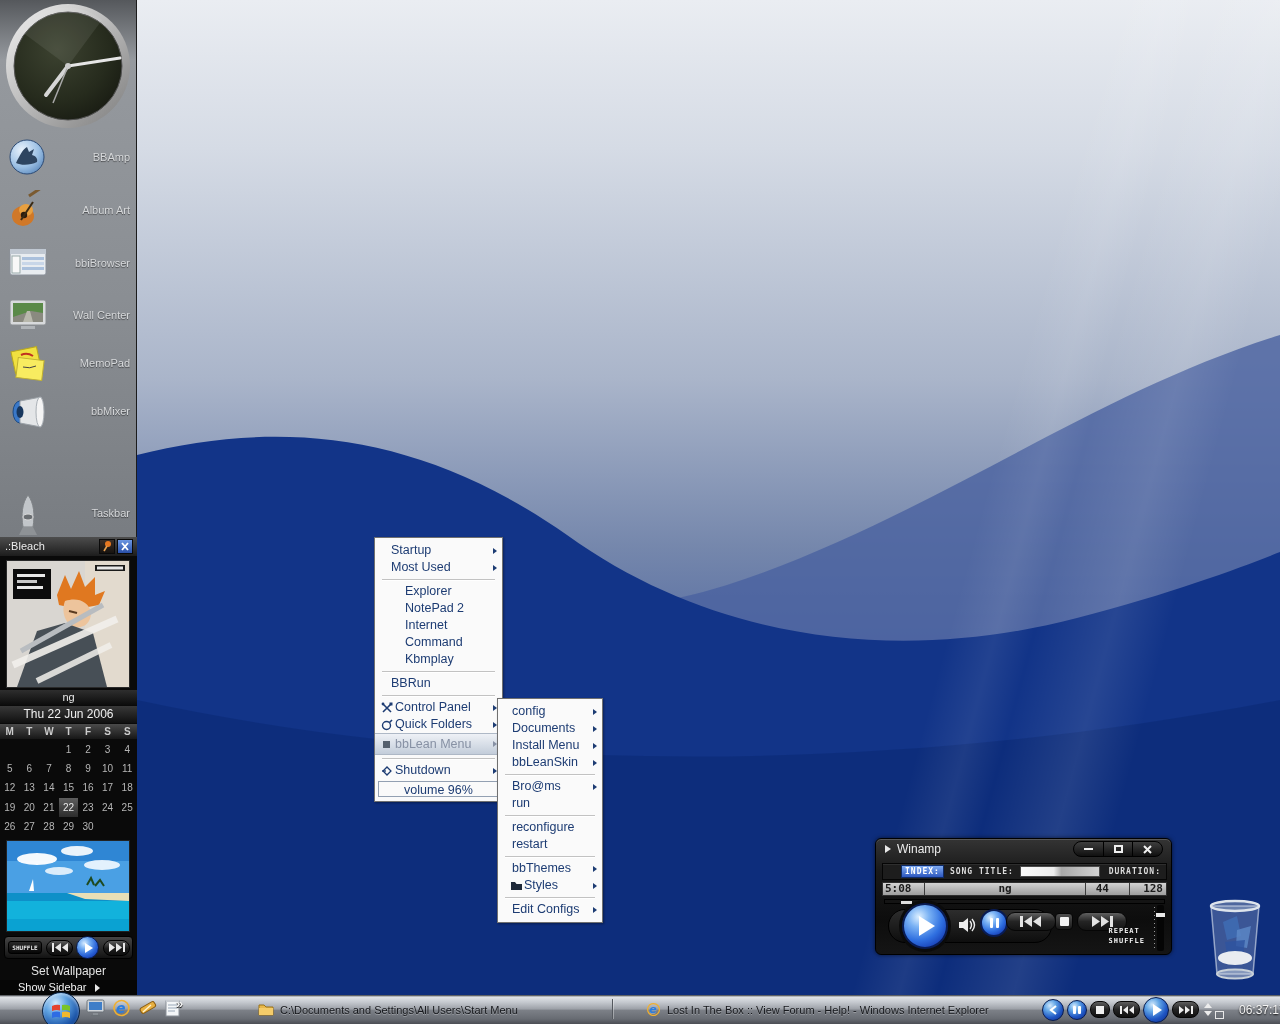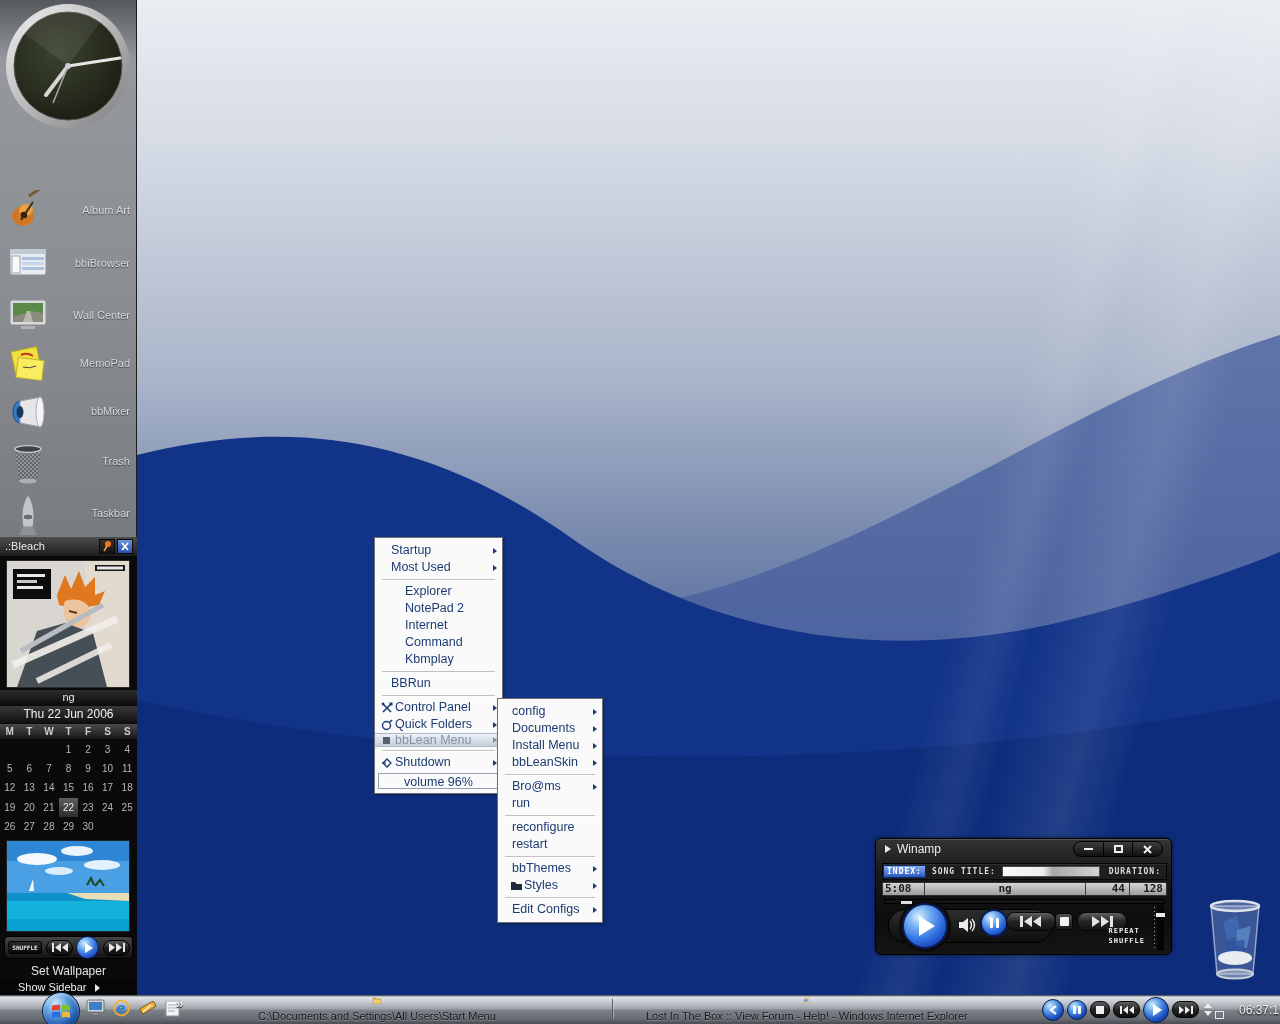--- a/index.html
+++ b/index.html
@@ -64,42 +64,42 @@
     box-shadow:1px 1px 2px rgba(0,0,0,.35); padding:4px 0; font-size:12.5px; color:#1d3c73; }
   .menu-main { left:331px; top:537px; width:129px;margin-left:43px; }
   .menu-sub  { left:461px; top:698px; width:106px;margin-left:36px; }
   .mi { height:17px; line-height:17px; display:flex; align-items:center; padding-left:16px; white-space:nowrap; }
   .mi.indent { padding-left:30px; }
   .mi.sub { padding-left:14px; }
   .mi .micon { width:14px; margin-left:-2px; display:inline-flex; }
   .mi .arr { margin-left:auto; margin-right:5px; width:0; height:0;
     border-left:4px solid #1d3c73; border-top:3px solid transparent; border-bottom:3px solid transparent; }
   .mi.hl { background:linear-gradient(#eef1f6,#c3cdda); color:#8791a4; border-top:1px solid #aeb8c6;
-    border-bottom:1px solid #aeb8c6; height:14px; }
+    border-bottom:1px solid #aeb8c6; height:22px; }
   .mi.hl .arr { border-left-color:#8791a4; }
   .msep { height:1px; background:#c2c2c2; margin:3px 7px; box-shadow:0 1px 0 #fff; }
   .mvol { margin:2px 3px 0; height:16px; line-height:16px; border:1px solid #93a0b2; text-align:center; }
 
   
   .winamp { position:absolute; left:875px; top:838px; width:297px; height:117px; border-radius:6px;
     background:linear-gradient(#343434,#191919 28%,#0d0d0d 70%,#151515); border:1px solid #000;
     box-shadow:inset 0 1px 0 rgba(255,255,255,.18), 0 0 4px rgba(0,0,0,.6); }
   .w-title { position:absolute; left:0; top:0; width:100%; height:20px; display:flex; align-items:center; }
   .w-title .wt-arr { width:0; height:0; border-left:6px solid #e8e8e8; border-top:4px solid transparent;
     border-bottom:4px solid transparent; margin:0 6px 0 9px; }
   .w-title .wt-txt { color:#ececec; font-size:12px; }
   .w-btns { position:absolute; right:8px; top:2px; width:90px; height:16px; border-radius:8px;
     background:linear-gradient(#3e3e3e,#101010); border:1px solid #000; display:flex; }
   .w-btns .wb { flex:1; display:flex; align-items:center; justify-content:center; border-right:1px solid #000; }
   .w-btns .wb:last-child { border-right:none; }
   .w-info { position:absolute; left:6px; top:24px; width:285px; height:17px; background:#1d1d1d;
     border:1px solid #050505; box-shadow:inset 0 1px 0 rgba(255,255,255,.08);
     display:flex; align-items:center; }
   .pixfont { font-family:"DejaVu Sans Mono",monospace; font-size:8px; font-weight:bold; letter-spacing:1px; }
-  .w-index { margin-left:0; padding:1px 3px; background:linear-gradient(#7fabf2,#2d57bf); border:1px solid #0e2a66;
+  .w-index { margin-left:18px; padding:1px 3px; background:linear-gradient(#7fabf2,#2d57bf); border:1px solid #0e2a66;
     color:#fff; }
   .w-lbl { color:#dcdcdc; margin-left:6px; }
   .w-slider { flex:1; height:11px; margin:0 3px 0 6px; border:1px solid #4a4a4a;
     background:linear-gradient(to right,#fbfbfb 0%,#ececec 42%,#a8a8a8 52%,#d2d2d2 100%); }
   .w-lcd { position:absolute; left:6px; top:43px; width:285px; height:14px; display:flex;
     background:linear-gradient(#d4d4d4,#9d9d9d); border:1px solid #2e2e2e;
     font-family:"DejaVu Sans Mono",monospace; font-size:11px; font-weight:bold; color:#1c1c1c; line-height:12px; }
   .w-lcd .c { border-right:1px solid #3c3c3c; }
   .w-prog { position:absolute; left:8px; top:60px; width:281px; height:5px; background:#141414; border:1px solid #000; }
   .w-knob { position:absolute; left:16px; top:1px; width:11px; height:3px; background:#dedede; }
@@ -128,21 +128,21 @@
   
   .taskbar { position:absolute; left:0; top:995px; width:1280px; height:29px;
     background:linear-gradient(to bottom,#33363b 0%,#e0e3e7 7%,#c3c7cd 26%,#9da1a8 48%,#7c8087 53%,#686c73 82%,#4b4e54 100%); }
   .tb-orb { position:absolute; left:42px; top:992px; width:38px; height:38px; border-radius:50%;
     background:radial-gradient(circle at 35% 28%,#d2e8fb 0%,#5fa3e2 32%,#1d56a9 68%,#0a2e6e 100%);
     border:1px solid #0a2344; box-shadow:inset 0 2px 3px rgba(255,255,255,.5); display:flex; align-items:center; justify-content:center; }
   .tb-quick { position:absolute; left:86px; top:999px; display:flex; gap:7px; align-items:center; }
   .tb-chevron { position:absolute; left:176px; top:996px; color:#f2f2f2; font-size:13px; font-weight:bold;
     text-shadow:0 1px 1px #000; }
   .tb-task { position:absolute; top:997px; height:25px; display:flex; align-items:center; gap:6px;
-    font-size:11px; color:#17191d; text-shadow:0 1px 0 rgba(255,255,255,.28); white-space:nowrap;flex-direction:column; }
+    font-size:11px; color:#17191d; text-shadow:0 1px 0 rgba(255,255,255,.28); white-space:nowrap; }
   .tb-div { position:absolute; left:612px; top:999px; width:1px; height:20px; background:#54585e;
     box-shadow:1px 0 0 rgba(255,255,255,.35); }
   .tb-tray { position:absolute; left:1042px; top:995px; height:29px; display:flex; align-items:center; gap:3px; }
   .tb-circle { border-radius:50%; background:radial-gradient(circle at 35% 28%,#d2e8fb 0%,#62a6e6 30%,#2057c4 62%,#0c2c8e 95%);
     border:1px solid #081c50; display:flex; align-items:center; justify-content:center; }
   .tb-pill { height:17px; border-radius:8px; background:linear-gradient(#5e5e5e,#242424 50%,#101010);
     border:1px solid #060606; display:flex; align-items:center; justify-content:center; }
   .tb-clock { margin-left:12px; color:#f4f4f4; font-size:12px; text-shadow:0 1px 2px #000; }
   .tb-updown { display:flex; flex-direction:column; gap:3px; margin-left:2px; }
   .tb-updown i { width:0; height:0; border-left:4px solid transparent; border-right:4px solid transparent; display:block; }
@@ -182,20 +182,34 @@
       <circle cx="66" cy="64" r="62" fill="url(#ring)"></circle>
       <circle cx="66" cy="64" r="54" fill="url(#face)" stroke="#555" stroke-width="1"></circle>
       <path d="M20,30 A54,54 0 0 1 100,18 L66,64 Z" fill="#ffffff" opacity="0.08"></path>
       <line x1="66" y1="64" x2="118" y2="56" stroke="#e6e6e6" stroke-width="3" stroke-linecap="round"></line>
       <line x1="66" y1="64" x2="44" y2="93" stroke="#d6d6d6" stroke-width="4" stroke-linecap="round"></line>
       <line x1="66" y1="64" x2="51" y2="101" stroke="#a8a8a8" stroke-width="1.5"></line>
       <circle cx="66" cy="64" r="3" fill="#cccccc"></circle>
     </svg>
   </div>
 
+  <div class="launch-item" style="top:133px">
+    <span class="ico">
+      <svg width="40" height="40" viewBox="0 0 40 40">
+        <radialGradient id="wbg" cx="0.35" cy="0.3" r="0.9">
+            <stop offset="0" stop-color="#e8f2fc"></stop>
+            <stop offset="0.55" stop-color="#9cc0e4"></stop>
+            <stop offset="1" stop-color="#4878b0"></stop>
+          </radialGradient>
+        <circle cx="20" cy="20" r="17" fill="url(#wbg)" stroke="#2c4a74"></circle>
+        <path d="M9,26 C13,18 16,12 20,10 L22,15 L27,12 L25,18 C29,19 31,22 30,25 C24,28 15,29 9,26 Z" fill="#2e4560"></path>
+      </svg>
+    </span>
+    <span class="lbl">BBAmp</span>
+  </div>
 
   <div class="launch-item" style="top:186px">
     <span class="ico">
       <svg width="40" height="40" viewBox="0 0 40 40">
         <line x1="22" y1="6" x2="34" y2="-2" stroke="#7a5a30" stroke-width="3"></line>
         <ellipse cx="16" cy="26" rx="11" ry="10" fill="#d07828"></ellipse>
         <ellipse cx="19" cy="20" rx="7" ry="6" fill="#e8a040"></ellipse>
         <circle cx="17" cy="25" r="3.2" fill="#2a1c0e"></circle>
         <line x1="14" y1="30" x2="26" y2="12" stroke="#3a2a14" stroke-width="2"></line>
       </svg>
@@ -247,36 +261,20 @@
       <svg width="42" height="42" viewBox="0 0 42 42">
         <ellipse cx="13" cy="21" rx="7" ry="11" fill="#3a78c8" stroke="#1c4a84"></ellipse>
         <path d="M13,10 L34,6 L34,36 L13,32 Z" fill="#e4e6e8" stroke="#9aa0a6"></path>
         <ellipse cx="33" cy="21" rx="4" ry="15" fill="#f4f4f4" stroke="#aab0b6"></ellipse>
         <ellipse cx="13" cy="21" rx="3.5" ry="6" fill="#18375e"></ellipse>
       </svg>
     </span>
     <span class="lbl">bbMixer</span>
   </div>
 
-  <div class="launch-item" style="top:437px">
-    <span class="ico">
-      <svg width="42" height="44" viewBox="0 0 42 44">
-        <defs>
-            <pattern id="mesh" width="4" height="4" patternUnits="userSpaceOnUse">
-          <path d="M0,0 L4,4 M4,0 L0,4" stroke="#9aa0a4" stroke-width="0.8"></path>
-            </pattern>
-          </defs>
-        <path d="M8,8 L34,8 L30,40 L12,40 Z" fill="#62686c"></path>
-        <path d="M8,8 L34,8 L30,40 L12,40 Z" fill="url(#mesh)"></path>
-        <ellipse cx="21" cy="8" rx="13" ry="3.4" fill="#3c4246" stroke="#c8ccce" stroke-width="1.4"></ellipse>
-        <ellipse cx="21" cy="40" rx="9" ry="2.4" fill="#aab0b4"></ellipse>
-      </svg>
-    </span>
-    <span class="lbl">Trash</span>
-  </div>
 
   <div class="launch-item" style="top:489px">
     <span class="ico">
       <svg width="42" height="46" viewBox="0 0 42 46">
         <path d="M21,2 C27,10 28,22 26,34 L16,34 C14,22 15,10 21,2 Z" fill="#c2c6ca" stroke="#7e8286"></path>
         <path d="M16,34 L12,42 L30,42 L26,34 Z" fill="#8e9296"></path>
         <ellipse cx="21" cy="24" rx="5" ry="3" fill="#6a6e72" stroke="#d8d8d8"></ellipse>
       </svg>
     </span>
     <span class="lbl">Taskbar</span>
@@ -563,21 +561,21 @@
   <div class="w-info">
     <span class="pixfont w-index">INDEX:</span>
     <span class="pixfont w-lbl">SONG TITLE:</span>
     <span class="w-slider"></span>
     <span class="pixfont w-lbl" style="margin-right:5px">DURATION:</span>
   </div>
 
   <div class="w-lcd">
     <span class="c" style="width:42px;padding-left:2px">5:08</span>
     <span class="c" style="flex:1;text-align:center">ng</span>
-    <span class="c" style="width:44px;text-align:right;padding-right:4px">44</span>
+    <span class="c" style="width:44px;text-align:right;padding-right:20px">44</span>
     <span style="width:36px;text-align:right;padding-right:3px">128</span>
   </div>
 
   <div class="w-prog">
       <span class="w-knob"></span>
     </div>
 
   <div class="w-house"></div>
   <div class="w-play">
     <span style="width:0;height:0;border-left:16px solid #fff;border-top:10px solid transparent;border-bottom:10px solid transparent;margin-left:4px"></span>

